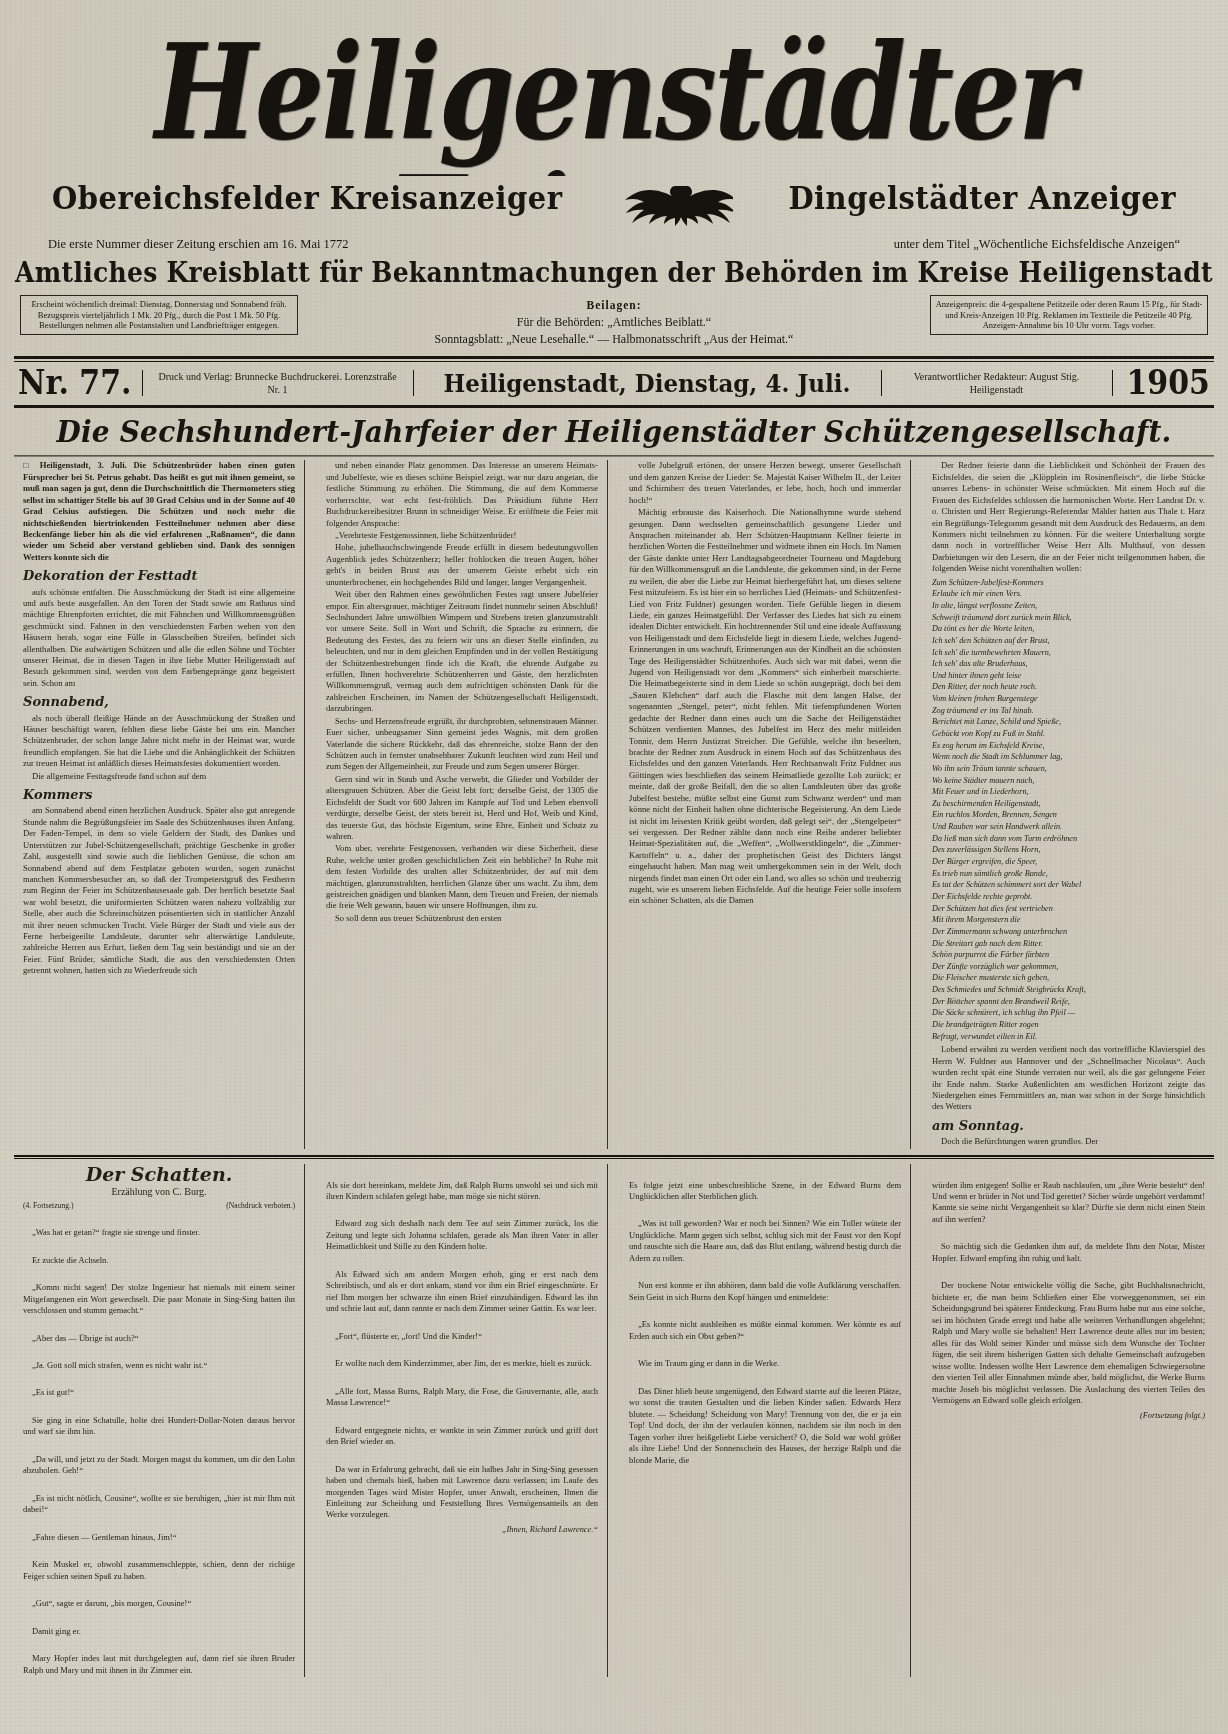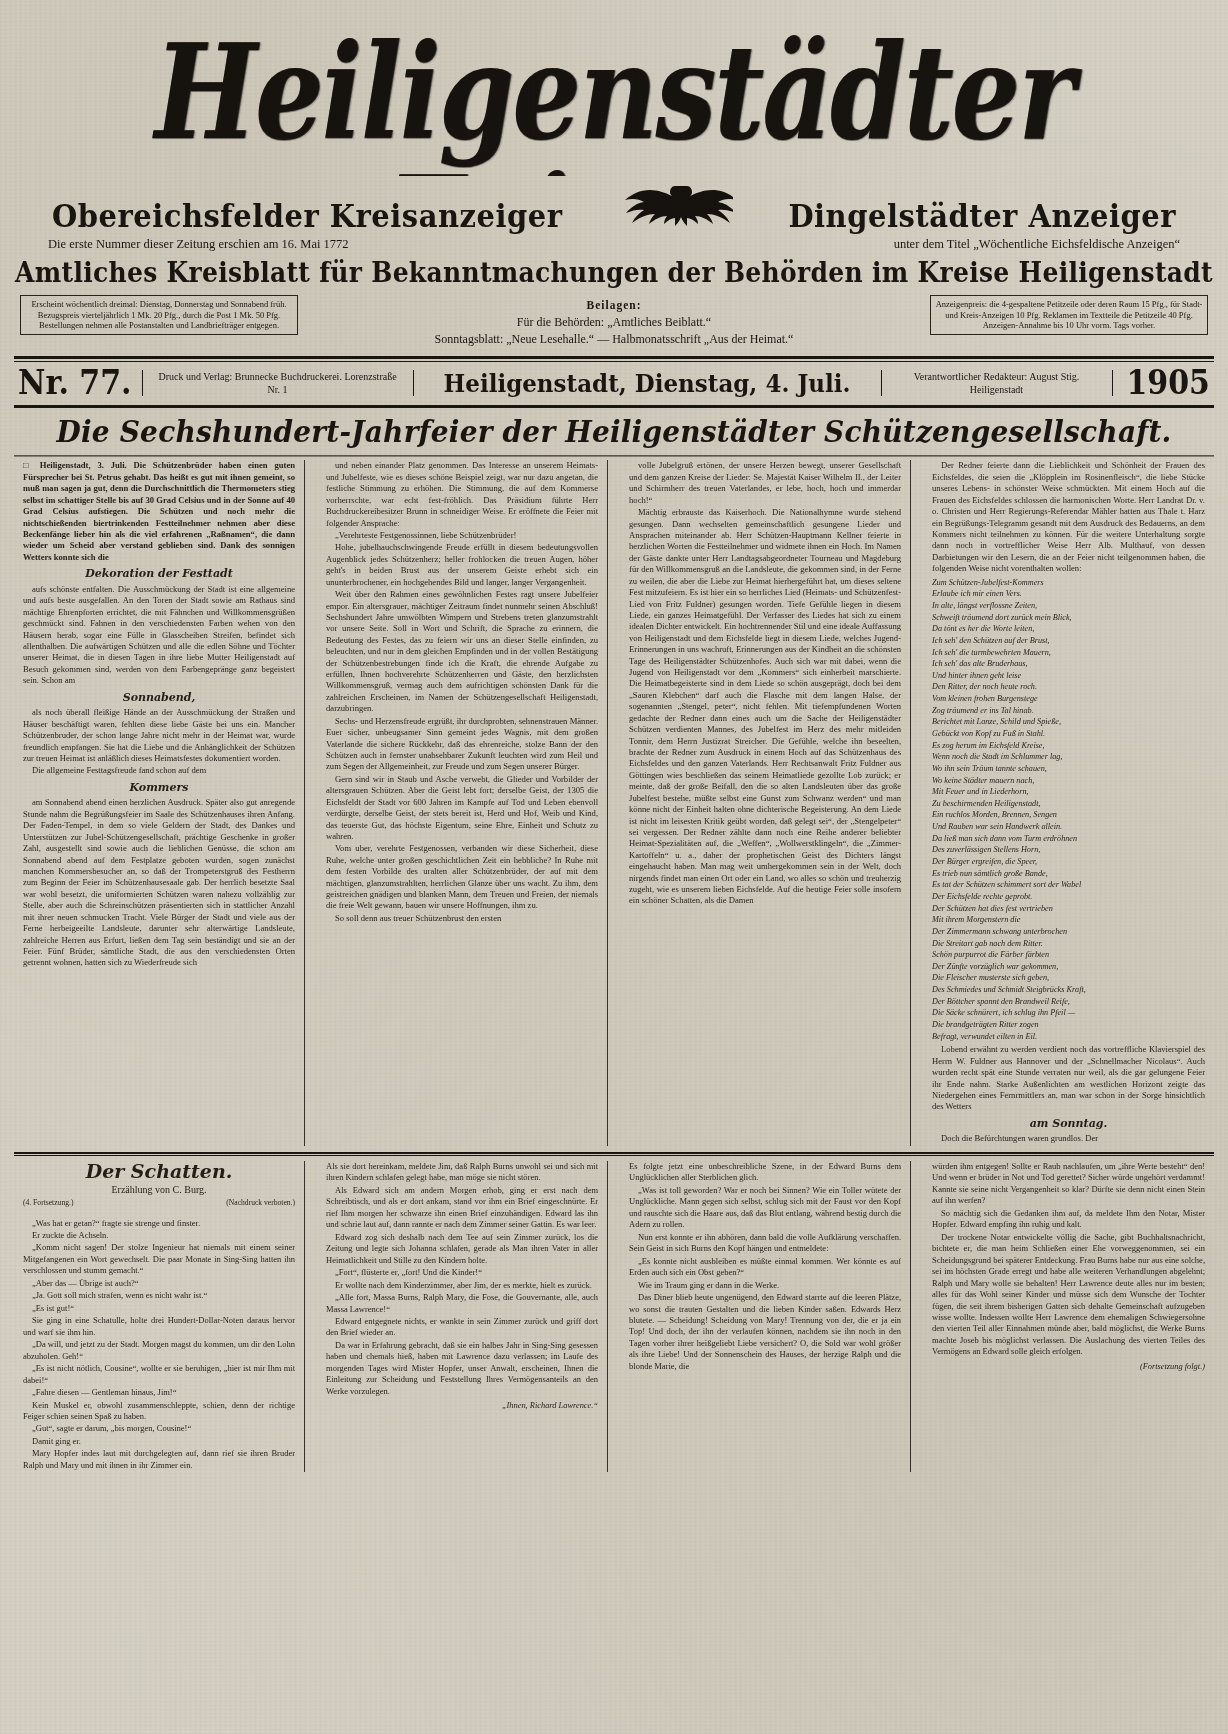--- a/index.html
+++ b/index.html
@@ -49,21 +49,20 @@
     color: #17130f;
     text-shadow: 1px 0 0 rgba(0,0,0,.55), 0 1px 0 rgba(0,0,0,.35), 2px 1px 1px rgba(0,0,0,.18);
     transform: scaleY(1.22);
     transform-origin: top center;
     font-style: italic;
   }
   .masthead-wrap { height: 168px; overflow: hidden; }
 
   .sub-row {
     display: flex;
-    align-items: flex-end;
     justify-content: space-between;
     margin-top: 6px;
     padding: 0 38px;
   }
   .sub-left, .sub-right {
     font-family: "DejaVu Serif", serif;
     font-size: 29px;
     font-weight: bold;
     letter-spacing: .5px;
     transform: scaleY(1.12);
@@ -200,24 +199,24 @@
     font-size: 8.6px;
     line-height: 1.33;
     text-align: justify;
     hyphens: auto;
     color: #241f19;
   }
   .col:last-child { border-right: none; }
   .col p { margin: 0 0 1px 0; text-indent: 9px; }
   .col p.noind { text-indent: 0; }
   .sechead {
-    text-align: center;
-    font-weight: bold;
-    font-family: "DejaVu Serif", serif;
-    font-size: 11px;
+    text-align: left;
+    font-weight: bold;
+    font-family: "DejaVu Serif", serif;
+    font-size: 13px;
     margin: 4px 0 2px 0;
     font-style: italic;
   }
   .dateline { font-weight: bold; }
   .poem {
     font-size: 8.2px;
     line-height: 1.42;
     text-align: left;
     margin: 2px 0;
   }
@@ -249,21 +248,21 @@
     font-size: 10px;
     margin-bottom: 2px;
   }
   .feuilleton-meta {
     display: flex;
     justify-content: space-between;
     font-size: 7.6px;
     margin-bottom: 9px;
   }
   .col-f { font-size: 8.5px; line-height: 1.35; }
-  .col-f p { margin: 0 0 1px 0; text-indent: 9px; }
+  .col-f p { margin: 16px 0 1px 0; text-indent: 9px; }
   .end-note { text-align: right; font-style: italic; font-size: 8.4px; margin-top: 3px;}
 </style>
 </head>
 <body>
 
 <div class="page">
 <div class="inner">
 
   <div class="masthead-wrap">
     <div class="masthead-title">Heiligenstädter Zeitung</div>
@@ -412,22 +411,22 @@
       <p>„Es ist nicht nötlich, Cousine“, wollte er sie beruhigen, „hier ist mir Ihm mit dabei!“</p>
       <p>„Fahre diesen — Gentleman hinaus, Jim!“</p>
       <p>Kein Muskel er, obwohl zusammenschleppte, schien, denn der richtige Feiger schien seinen Spaß zu haben.</p>
       <p>„Gut“, sagte er darum, „bis morgen, Cousine!“</p>
       <p>Damit ging er.</p>
       <p>Mary Hopfer indes laut mit durchgelegten auf, dann rief sie ihren Bruder Ralph und Mary und mit ihnen in ihr Zimmer ein.</p>
     </div>
 
     <div class="col col-f">
       <p class="noind">Als sie dort hereinkam, meldete Jim, daß Ralph Burns unwohl sei und sich mit ihren Kindern schlafen gelegt habe, man möge sie nicht stören.</p>
+      <p>Edward zog sich deshalb nach dem Tee auf sein Zimmer zurück, los die Zeitung und legte sich Johanna schlafen, gerade als Man ihren Vater in aller Heimatlichkeit und Stille zu den Kindern holte.</p>
       <p>Als Edward sich am andern Morgen erhob, ging er erst nach dem Schreibtisch, und als er dort ankam, stand vor ihm ein Brief eingeschnürte. Er rief Ihm morgen her schwarze ihn einen Brief einzuhändigen. Edward las ihn und schrie laut auf, dann rannte er nach dem Zimmer seiner Gattin. Es war leer.</p>
-      <p>Edward zog sich deshalb nach dem Tee auf sein Zimmer zurück, los die Zeitung und legte sich Johanna schlafen, gerade als Man ihren Vater in aller Heimatlichkeit und Stille zu den Kindern holte.</p>
       <p>„Fort“, flüsterte er, „fort! Und die Kinder!“</p>
       <p>Er wollte nach dem Kinderzimmer, aber Jim, der es merkte, hielt es zurück.</p>
       <p>„Alle fort, Massa Burns, Ralph Mary, die Fose, die Gouvernante, alle, auch Massa Lawrence!“</p>
       <p>Edward entgegnete nichts, er wankte in sein Zimmer zurück und griff dort den Brief wieder an.</p>
       <p>Da war in Erfahrung gebracht, daß sie ein halbes Jahr in Sing-Sing gesessen haben und chemals hieß, haben mit Lawrence dazu verlassen; im Laufe des morgenden Tages wird Mister Hopfer, unser Anwalt, erscheinen, Ihnen die Einleitung zur Scheidung und Feststellung Ihres Vermögensanteils an den Werke vorzulegen.</p>
       <div class="end-note">„Ihnen, Richard Lawrence.“</div>
     </div>
 
     <div class="col col-f">
       <p class="noind">Es folgte jetzt eine unbeschreibliche Szene, in der Edward Burns dem Unglücklichen aller Sterblichen glich.</p>

